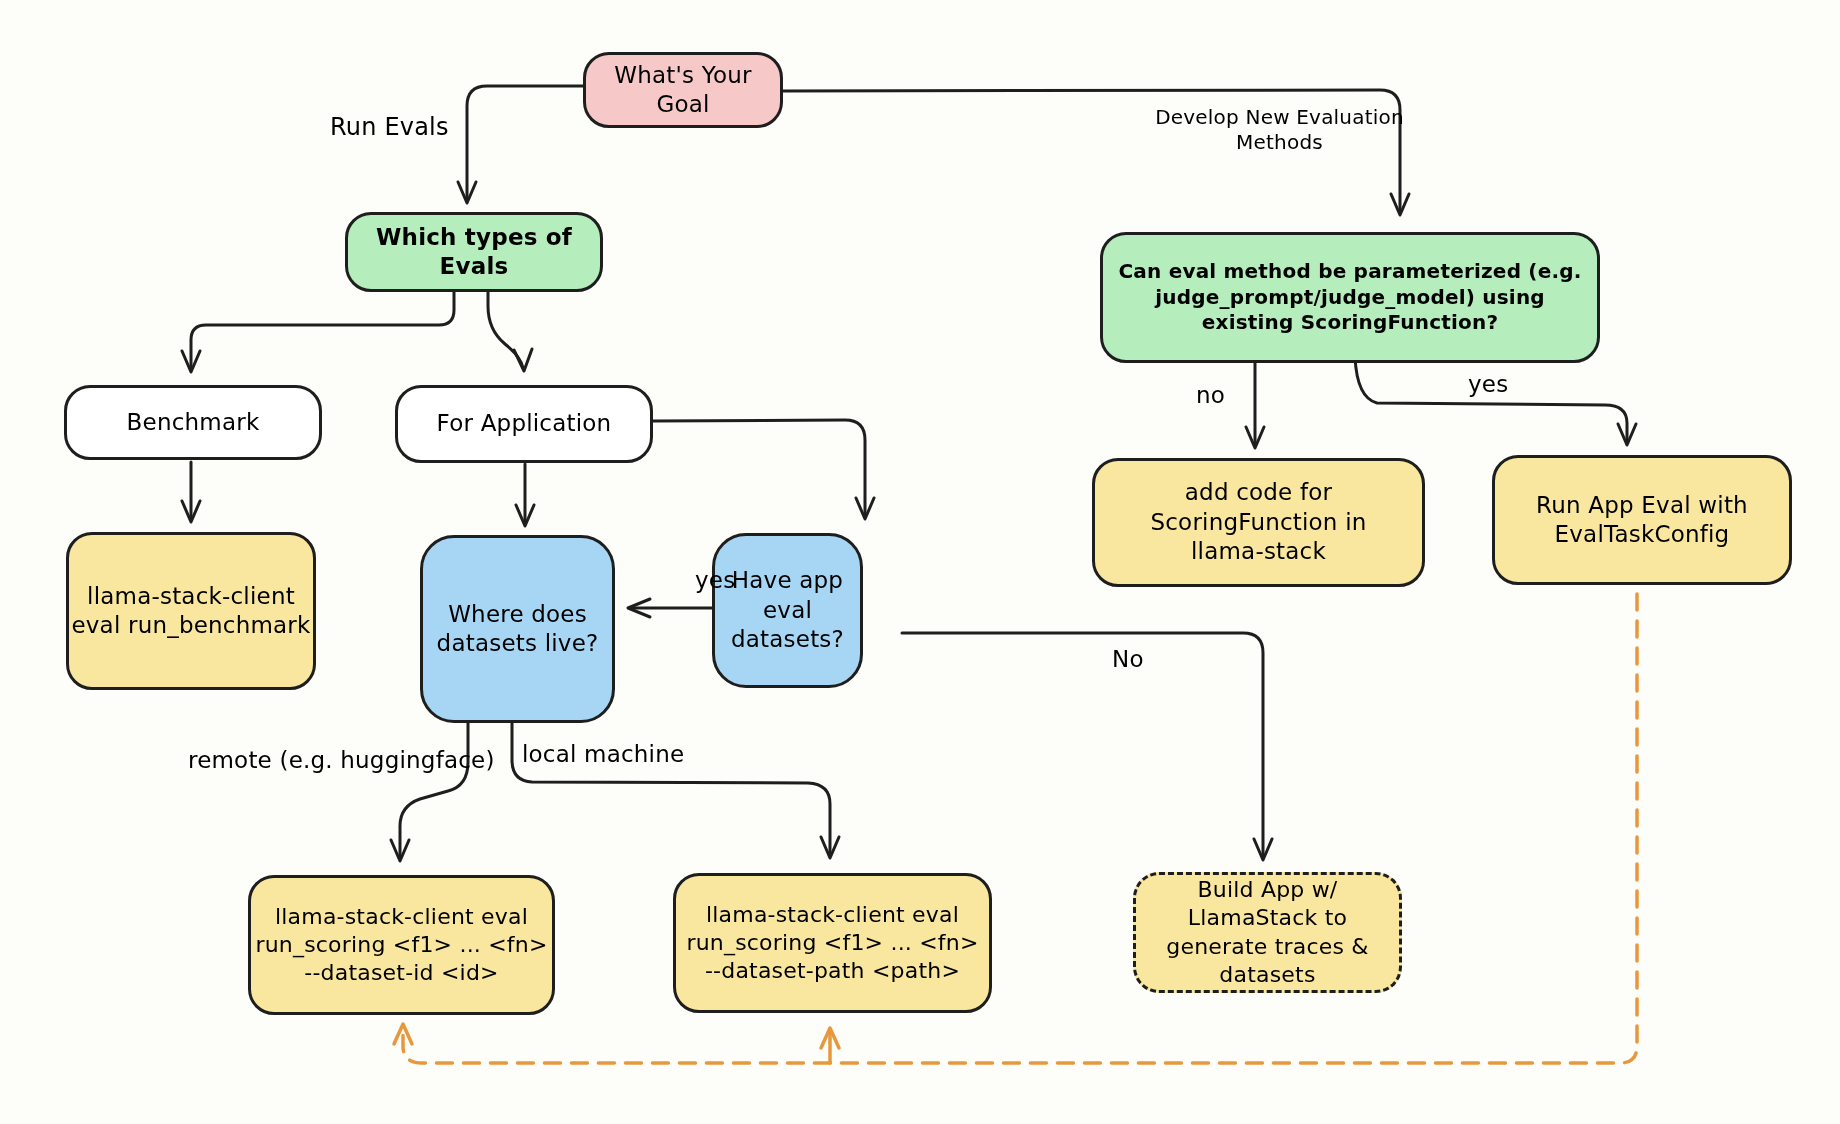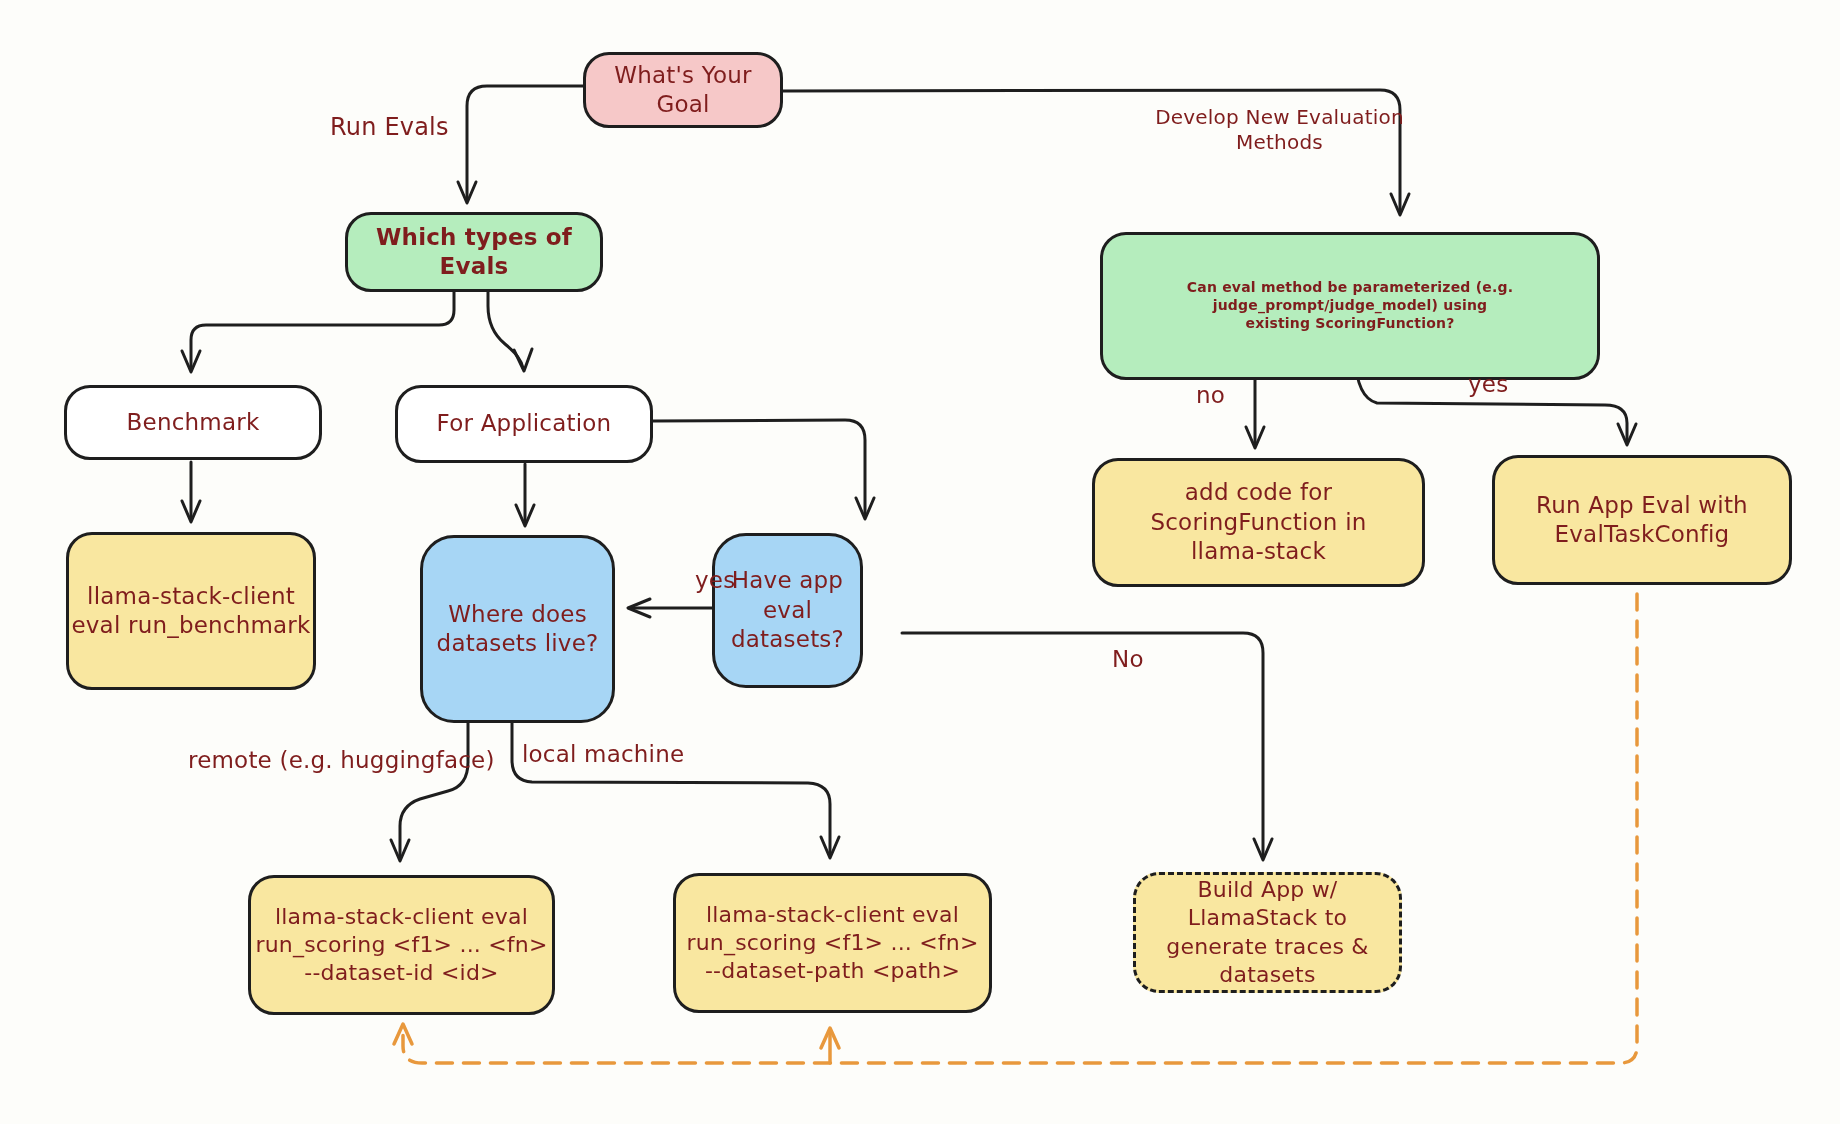--- a/index.html
+++ b/index.html
@@ -1,18 +1,18 @@
 <!DOCTYPE html>
 <html><head>
 <meta charset="utf-8">
 <style>
   html,body{margin:0;padding:0;background:#fdfdfa;}
   #canvas{
     position:relative;width:1840px;height:1124px;overflow:hidden;
-    font-family:"DejaVu Sans","Liberation Sans",sans-serif;color:#7f1d1d;
+    font-family:"DejaVu Sans","Liberation Sans",sans-serif;color:#000000;
   }
   svg.edges{position:absolute;left:0;top:0;width:1840px;height:1124px;}
   .node{
     position:absolute;display:flex;align-items:center;justify-content:center;
     text-align:center;white-space:pre-line;box-sizing:border-box;
     border:3px solid #1e1e1e;border-radius:26px;
     font-size:23px;line-height:1.28;letter-spacing:.2px;
   }
   .node.pink{background:#f6c8c8;}
   .node.green{background:#b5edbd;font-weight:bold;}
@@ -104,21 +104,21 @@
       <path d="M 821 1048 L 830 1028 L 839 1048"></path>
     </g>
   </svg>
 
   <div class="node pink" style="left:583px;top:52px;width:200px;height:76px;">What's Your
 Goal</div>
 
   <div class="node green" style="left:345px;top:212px;width:258px;height:80px;">Which types of
 Evals</div>
 
-  <div class="node green" style="left:1100px;top:232px;width:500px;height:148px;font-size:14px;">Can eval method be parameterized (e.g.
+  <div class="node green" style="left:1100px;top:232px;width:500px;height:131px;font-size:20px;">Can eval method be parameterized (e.g.
 judge_prompt/judge_model) using
 existing ScoringFunction?</div>
 
   <div class="node white" style="left:64px;top:385px;width:258px;height:75px;">Benchmark</div>
 
   <div class="node white" style="left:395px;top:385px;width:258px;height:78px;">For Application</div>
 
   <div class="node yellow" style="left:66px;top:532px;width:250px;height:158px;">llama-stack-client
 eval run_benchmark</div>
 

